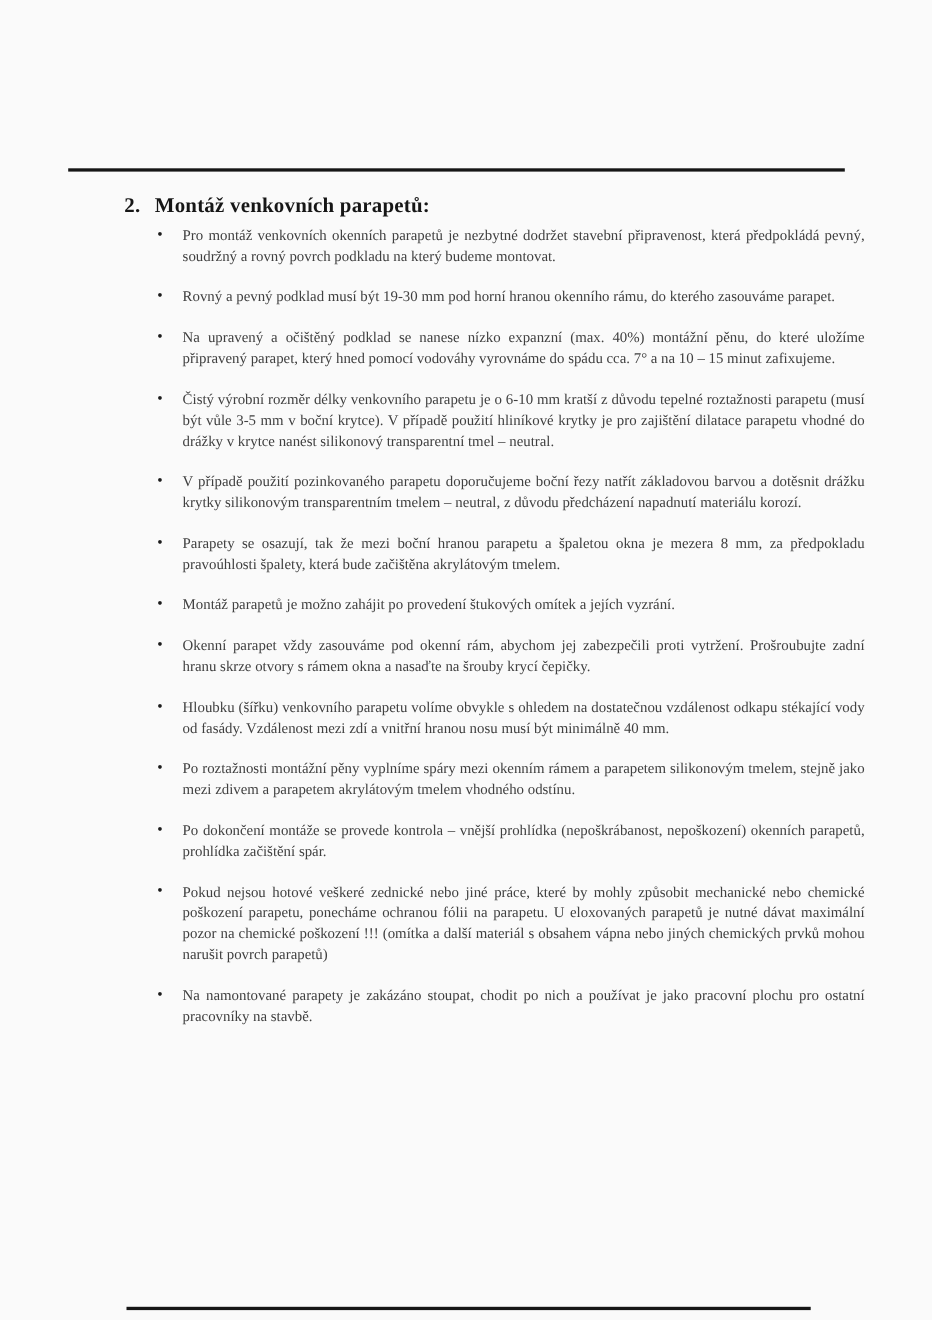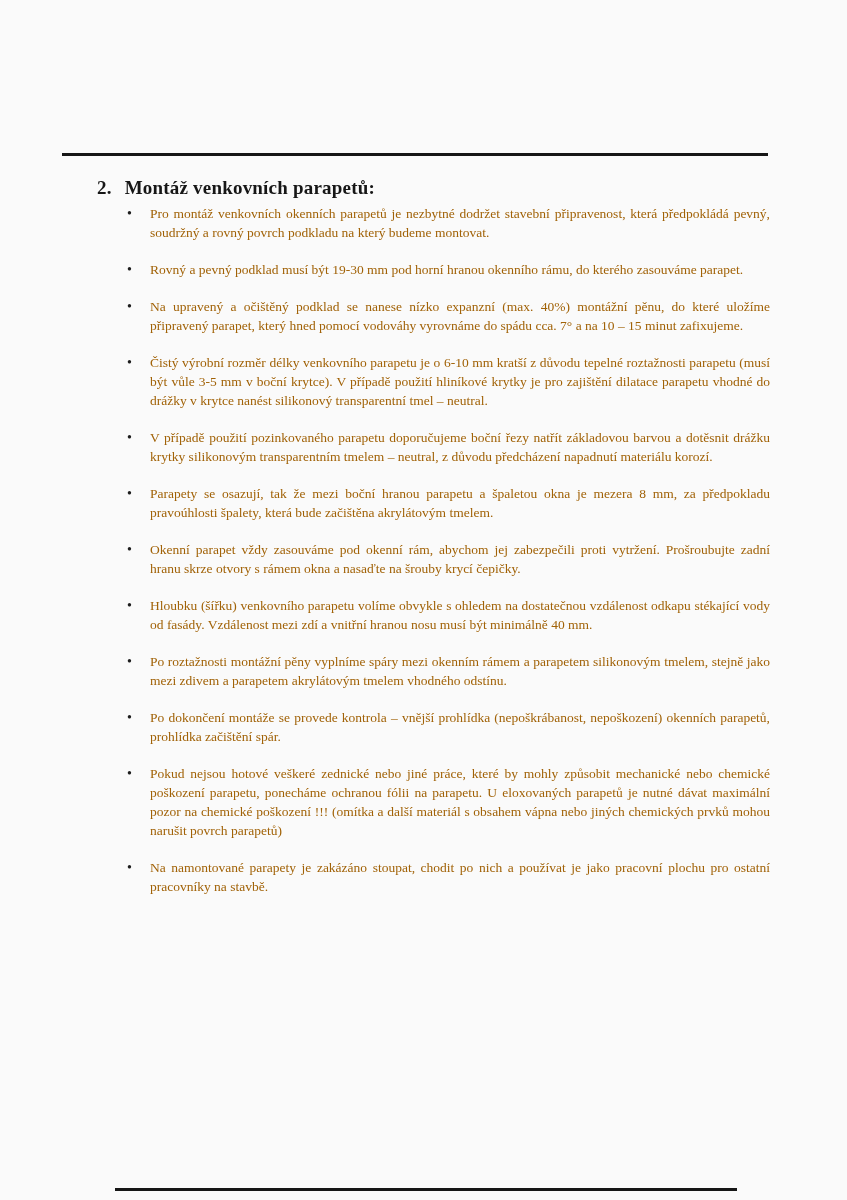--- a/index.html
+++ b/index.html
@@ -31,21 +31,21 @@
     height: 3px;
   }
   .rule-bottom {
     left: 115px;
     top: 1188px;
     width: 622px;
     height: 3px;
   }
   .content {
     position: absolute;
-    left: 97px;
+    left: 113px;
     top: 176px;
     width: 673px;
     font-family: Liberation Serif, serif;
   }
   h1.section-heading {
     margin: 0 0 5px 0;
     font-size: 19px;
     line-height: 23px;
     font-weight: bold;
     color: #161616;
@@ -58,21 +58,21 @@
   ul.bullet-list {
     margin: 0;
     padding: 0 0 0 53px;
     list-style: none;
   }
   ul.bullet-list li.bullet-item {
     position: relative;
     font-size: 13.5px;
     line-height: 19px;
     text-align: justify;
-    color: #a16207;
+    color: #404040;
   }
   ul.bullet-list li.bullet-item + li.bullet-item {
     margin-top: 18px;
   }
   ul.bullet-list li.bullet-item::before {
     content: "\2022";
     position: absolute;
     left: -23px;
     top: 0;
     font-size: 14px;
@@ -91,20 +91,21 @@
       <span class="section-number">2.</span><span class="section-title">Montáž venkovních parapetů:</span>
     </h1>
 
     <ul class="bullet-list">
         <li class="bullet-item">Pro montáž venkovních okenních parapetů je nezbytné dodržet stavební připravenost, která předpokládá pevný, soudržný a rovný povrch podkladu na který budeme montovat.</li>
         <li class="bullet-item">Rovný a pevný podklad musí být 19-30 mm pod horní hranou okenního rámu, do kterého zasouváme parapet.</li>
         <li class="bullet-item">Na upravený a očištěný podklad se nanese nízko expanzní (max. 40%) montážní pěnu, do které uložíme připravený parapet, který hned pomocí vodováhy vyrovnáme do spádu cca. 7° a na 10 – 15 minut zafixujeme.</li>
         <li class="bullet-item">Čistý výrobní rozměr délky venkovního parapetu je o 6-10 mm kratší z důvodu tepelné roztažnosti parapetu (musí být vůle 3-5 mm v boční krytce). V případě použití hliníkové krytky je pro zajištění dilatace parapetu vhodné do drážky v krytce nanést silikonový transparentní tmel – neutral.</li>
         <li class="bullet-item">V případě použití pozinkovaného parapetu doporučujeme boční řezy natřít základovou barvou a dotěsnit drážku krytky silikonovým transparentním tmelem – neutral, z důvodu předcházení napadnutí materiálu korozí.</li>
         <li class="bullet-item">Parapety se osazují, tak že mezi boční hranou parapetu a špaletou okna je mezera 8 mm, za předpokladu pravoúhlosti špalety, která bude začištěna akrylátovým tmelem.</li>
+        <li class="bullet-item">Montáž parapetů je možno zahájit po provedení štukových omítek a jejích vyzrání.</li>
         <li class="bullet-item">Okenní parapet vždy zasouváme pod okenní rám, abychom jej zabezpečili proti vytržení. Prošroubujte zadní hranu skrze otvory s rámem okna a nasaďte na šrouby krycí čepičky.</li>
         <li class="bullet-item">Hloubku (šířku) venkovního parapetu volíme obvykle s ohledem na dostatečnou vzdálenost odkapu stékající vody od fasády. Vzdálenost mezi zdí a vnitřní hranou nosu musí být minimálně 40 mm.</li>
         <li class="bullet-item">Po roztažnosti montážní pěny vyplníme spáry mezi okenním rámem a parapetem silikonovým tmelem, stejně jako mezi zdivem a parapetem akrylátovým tmelem vhodného odstínu.</li>
         <li class="bullet-item">Po dokončení montáže se provede kontrola – vnější prohlídka (nepoškrábanost, nepoškození) okenních parapetů, prohlídka začištění spár.</li>
         <li class="bullet-item">Pokud nejsou hotové veškeré zednické nebo jiné práce, které by mohly způsobit mechanické nebo chemické poškození parapetu, ponecháme ochranou fólii na parapetu. U eloxovaných parapetů je nutné dávat maximální pozor na chemické poškození !!! (omítka a další materiál s obsahem vápna nebo jiných chemických prvků mohou narušit povrch parapetů)</li>
         <li class="bullet-item">Na namontované parapety je zakázáno stoupat, chodit po nich a používat je jako pracovní plochu pro ostatní pracovníky na stavbě.</li>
       </ul>
   </div>
 
   <div class="rule rule-bottom"></div>

